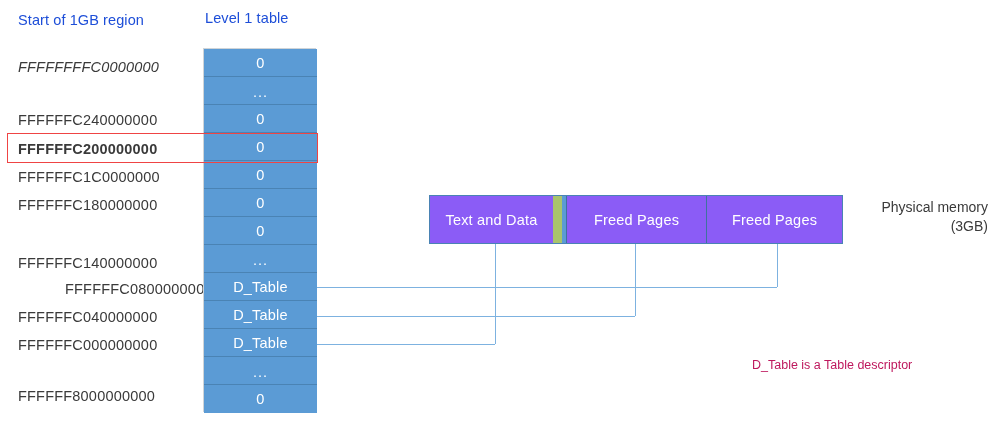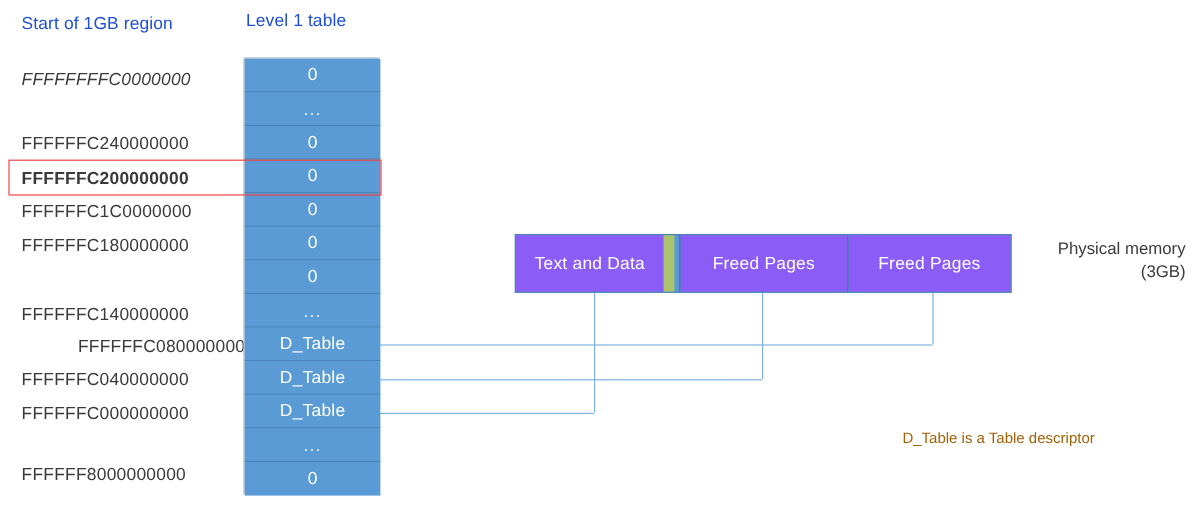--- a/index.html
+++ b/index.html
@@ -135,21 +135,21 @@
     color: #3a3a3a;
     line-height: 19px;
   }
 
   
   #legend {
     position: absolute;
     left: 752px;
     top: 357px;
     font-size: 12.5px;
-    color: #a16207;
+    color: #be185d;
     line-height: 17px;
     white-space: nowrap;
   }
 
   
   .conn-h {
     position: absolute;
     height: 1.3px;
     background: #7db2e0;
   }

